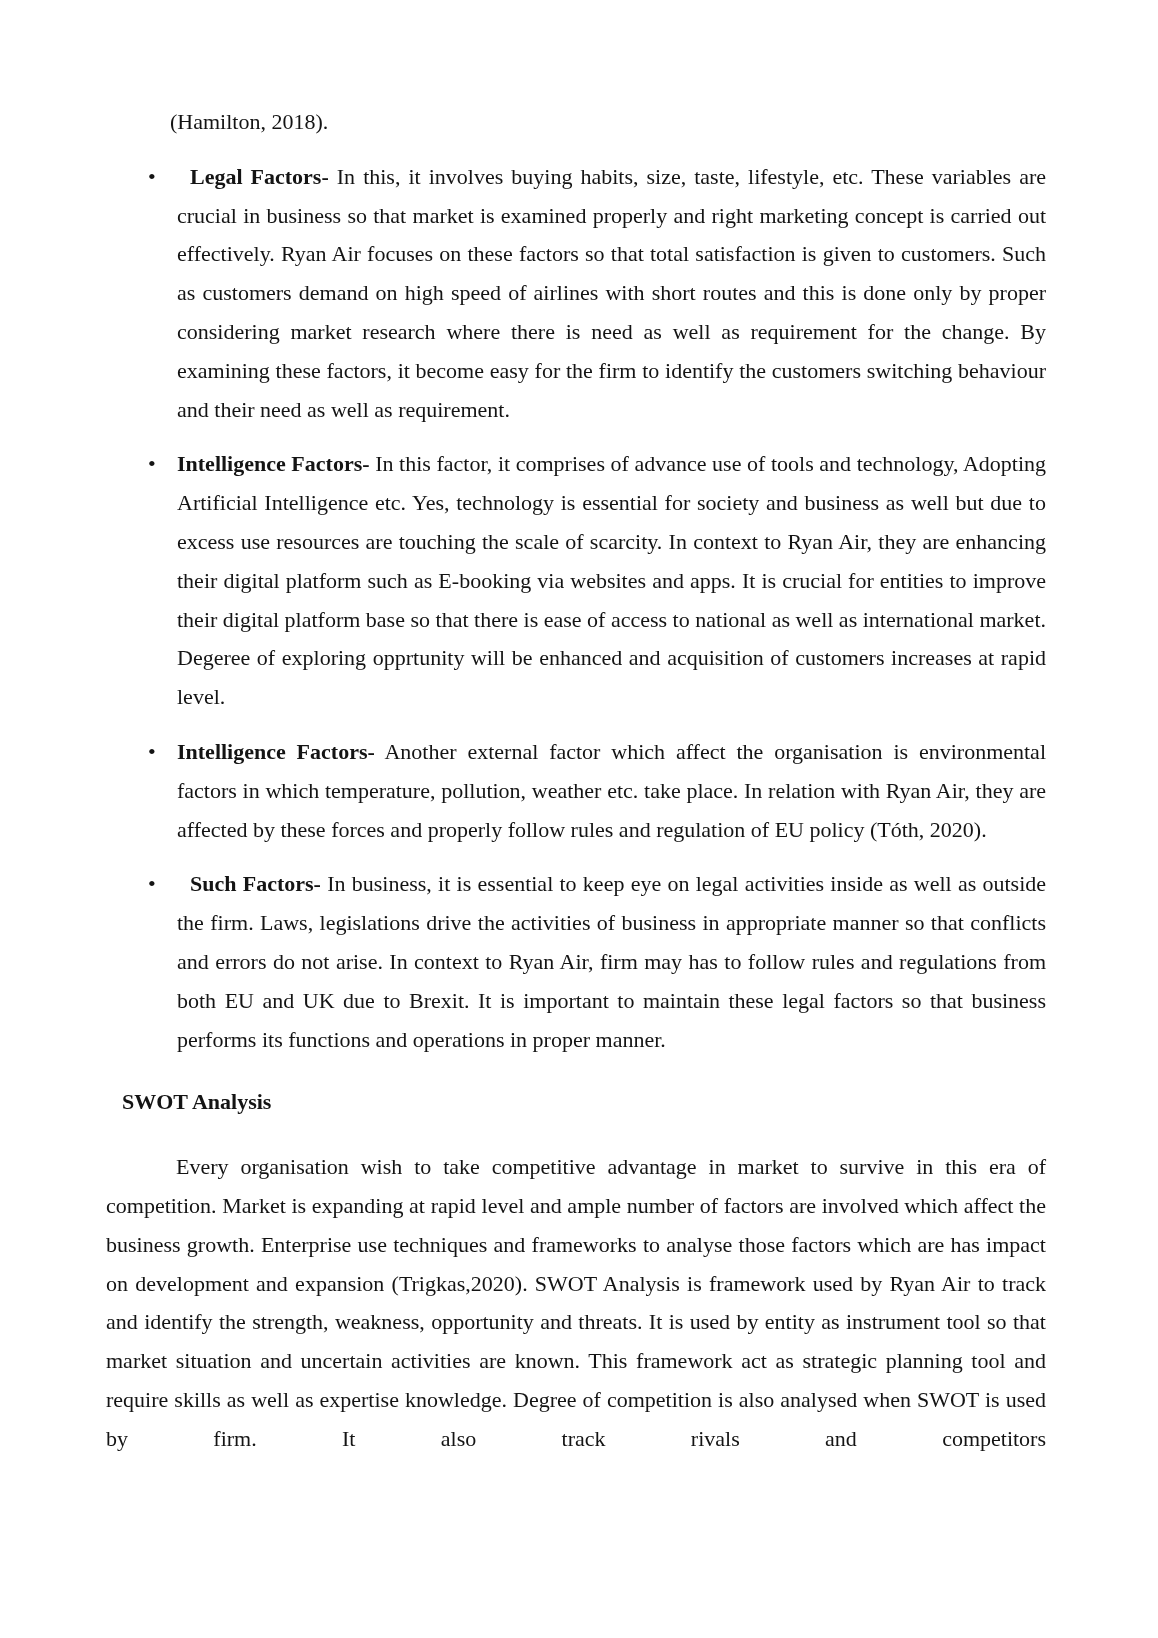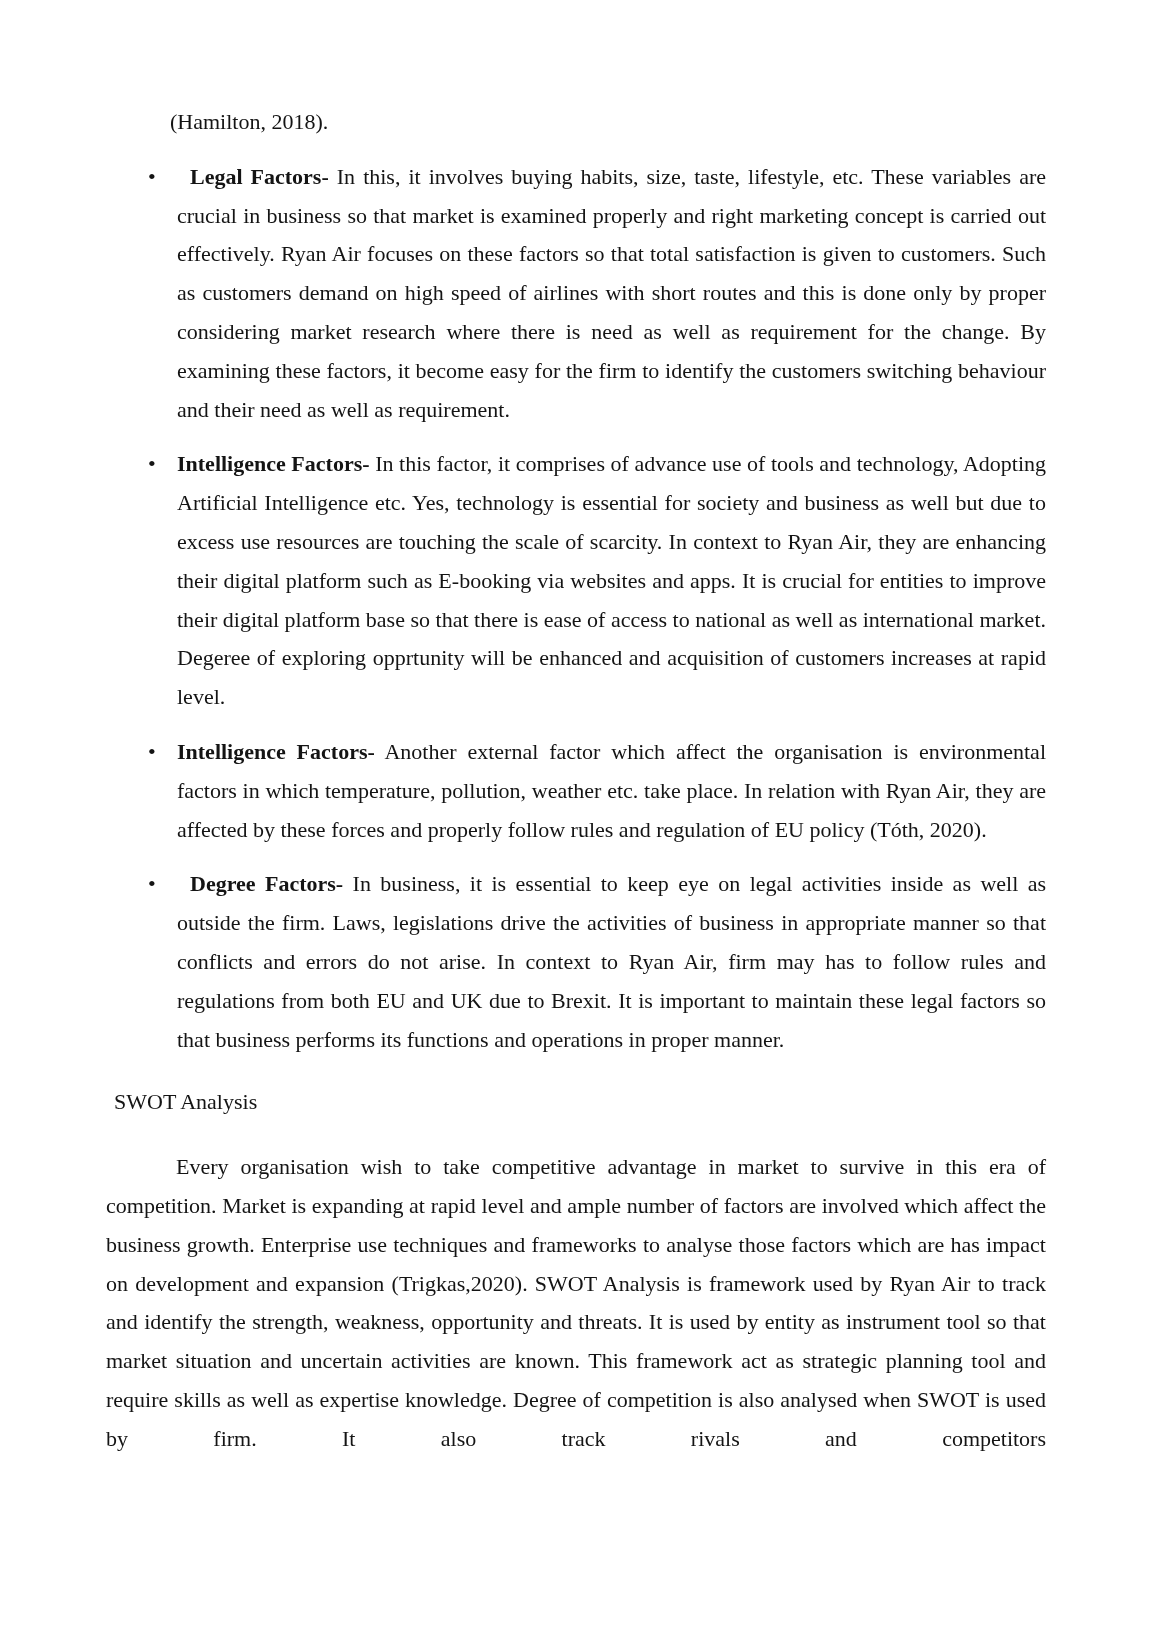--- a/index.html
+++ b/index.html
@@ -41,22 +41,22 @@
     font-size: 22px;
   }
   .factor-label {
     font-weight: bold;
   }
   .indent-extra .factor-label {
     padding-left: 13px;
   }
   .section-heading {
     font-size: 22px;
-    font-weight: normal;
-    margin: 24px 0 0 8px;
+    font-weight: bold;
+    margin: 24px 0 0 16px;
     line-height: 38.8px;
   }
   .body-paragraph {
     margin: 26px 0 6px 0;
     text-align: justify;
     text-align-last: justify;
     text-indent: 70px;
   }
 </style>
 </head>
@@ -81,21 +81,21 @@
     </li>
 
     <li class="factor-item">
       <span class="bullet">•</span>
       <span class="factor-label">Intelligence Factors-</span>
       <span class="factor-text">Another external factor which affect the organisation is environmental factors in which temperature, pollution, weather etc. take place. In relation with Ryan Air, they are affected by these forces and properly follow rules and regulation of EU policy (Tóth, 2020).</span>
     </li>
 
     <li class="factor-item indent-extra">
       <span class="bullet">•</span>
-      <span class="factor-label">Degree Factors-</span>
+      <span class="factor-label">Such Factors-</span>
       <span class="factor-text">In business, it is essential to keep eye on legal activities inside as well as outside the firm. Laws, legislations drive the activities of business in appropriate manner so that conflicts and errors do not arise. In context to Ryan Air, firm may has to follow rules and regulations from both EU and UK due to Brexit. It is important to maintain these legal factors so that business performs its functions and operations in proper manner.</span>
     </li>
 
   </ul>
 
   <h2 class="section-heading">SWOT Analysis</h2>
 
   <p class="body-paragraph">Every organisation wish to take competitive advantage in market to survive in this era of competition. Market is expanding at rapid level and ample number of factors are involved which affect the business growth. Enterprise use techniques and frameworks to analyse those factors which are has impact on development and expansion (Trigkas,2020). SWOT Analysis is framework used by Ryan Air to track and identify the strength, weakness, opportunity and threats. It is used by entity as instrument tool so that market situation and uncertain activities are known. This framework act as strategic planning tool and require skills as well as expertise knowledge. Degree of competition is also analysed when SWOT is used by firm. It also track rivals and competitors</p>
 
 </div>

